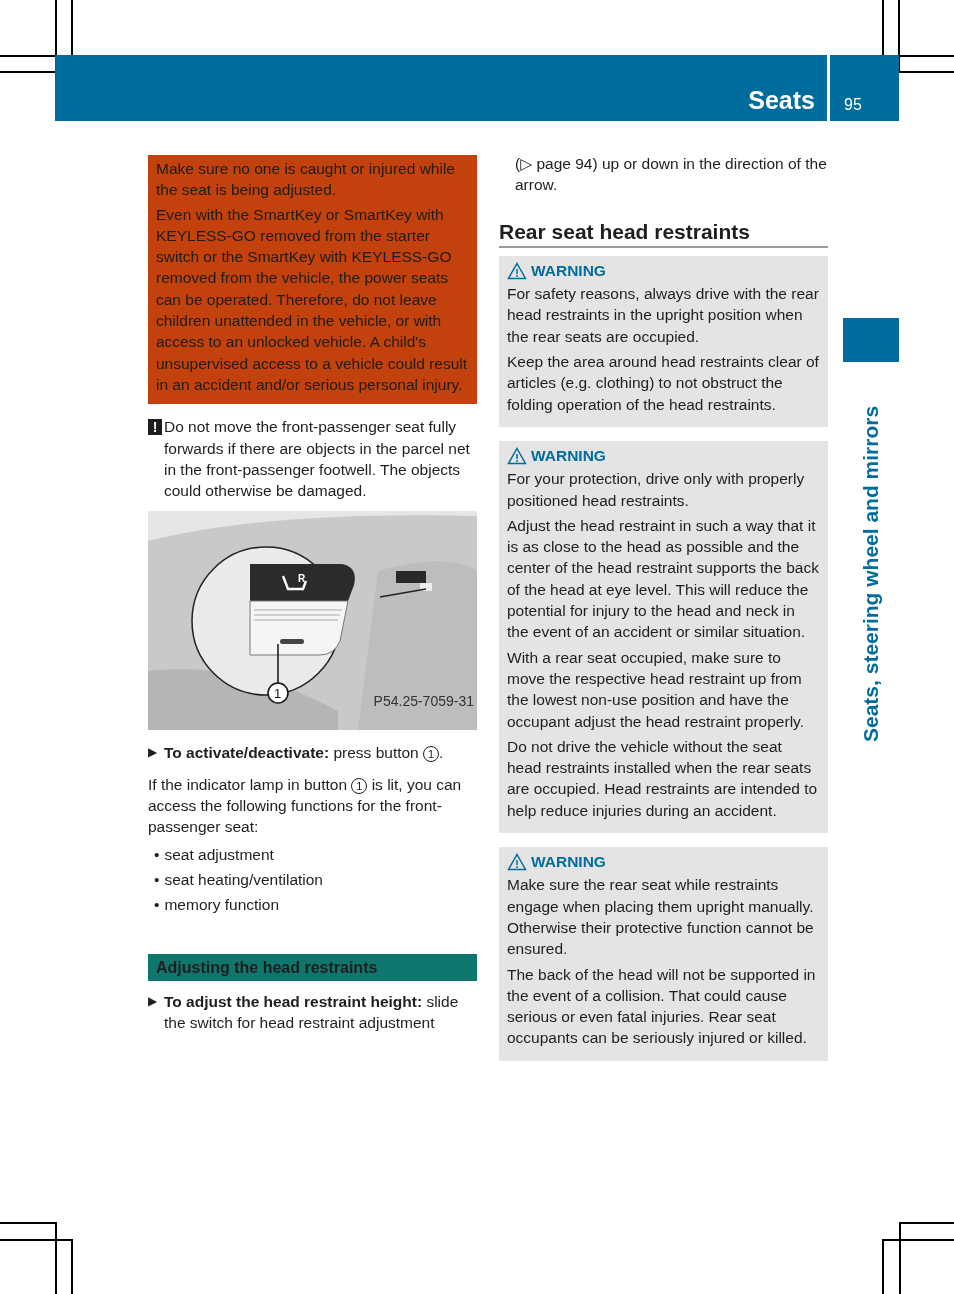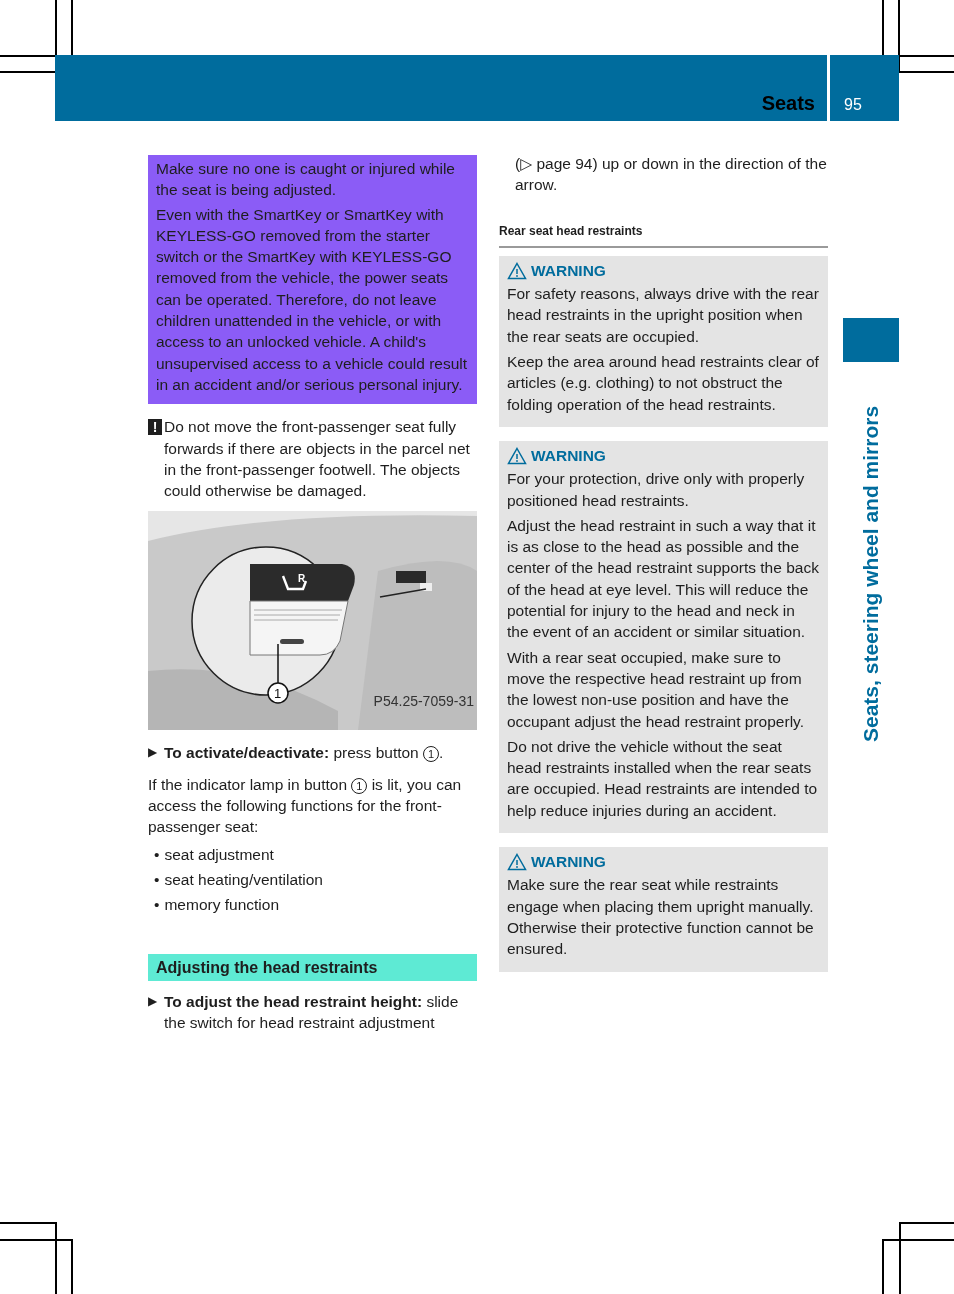--- a/index.html
+++ b/index.html
@@ -5,33 +5,33 @@
   * { box-sizing: border-box; margin: 0; padding: 0; }
   html, body { width: 954px; height: 1294px; background: #ffffff; overflow: hidden; }
   body { position: relative; font-family: "Liberation Sans", sans-serif; color: #1e1e1e; }
 
   
   .cm { position: absolute; background: #000; }
 
   
   .header-band { position: absolute; left: 55px; top: 55px; width: 772px; height: 66px; background: #006c9d; }
   .header-num { position: absolute; left: 830px; top: 55px; width: 69px; height: 66px; background: #006c9d; }
-  .header-title { position: absolute; right: 12px; bottom: 6px; color: #000000; font-weight: bold; font-size: 20px; }
+  .header-title { position: absolute; right: 12px; bottom: 6px; color: #ffffff; font-weight: bold; font-size: 25px; }
   .header-page { position: absolute; left: 14px; bottom: 7px; color: #fff; font-weight: normal; font-size: 16px; }
 
   
   .side-tab { position: absolute; left: 843px; top: 318px; width: 56px; height: 44px; background: #006c9d; }
   .side-label { position: absolute; left: 871px; top: 742px; transform-origin: 0 0; transform: rotate(-90deg) translateY(-50%);
      white-space: nowrap; color: #006c9d; font-weight: bold; font-size: 21px; }
 
   .col { position: absolute; font-size: 15.5px; line-height: 21.3px; }
   .col-left { left: 148px; top: 155px; width: 329px; }
   .col-right { left: 499px; top: 153px; width: 329px; }
 
-  .gray-box { background: #8b5cf6; padding: 3px 8px 6px 8px; }
+  .gray-box { background: #c2410c; padding: 3px 8px 6px 8px; }
   .gray-box p { margin-bottom: 3px; }
   p { margin: 0; }
 
   .note { position: relative; padding-left: 16px; margin-top: 12px; }
   .note-icon { position: absolute; left: 0; top: 3px; width: 14px; height: 16px; background: #1e1e1e; color: #fff;
      font-weight: bold; font-size: 14px; line-height: 16px; text-align: center; }
 
   .para { margin-top: 8px; }
 
   .figure { position: relative; margin-top: 10px; width: 329px; height: 219px; background: #cfcfcf; overflow: hidden; }
@@ -39,24 +39,24 @@
 
   .step { position: relative; padding-left: 16px; margin-top: 12px; }
   .step-arrow { position: absolute; left: 0; top: 0; font-size: 12px; }
   .circ { display: inline-block; width: 16px; height: 16px; border: 1.2px solid #1e1e1e; border-radius: 50%;
      font-size: 11px; line-height: 14px; text-align: center; vertical-align: 0px; }
 
   ul.bullets { list-style: none; margin-top: 6px; padding-left: 6px; }
   ul.bullets li { margin-bottom: 4px; }
   ul.bullets li::before { content: "•"; margin-right: 5px; }
 
-  .section-bar { margin-top: 38px; background: #5eead4; font-weight: bold; font-size: 16px; padding: 3px 8px; height: 27px; }
+  .section-bar { margin-top: 38px; background: #0f766e; font-weight: bold; font-size: 16px; padding: 3px 8px; height: 27px; }
   .sub-heading { margin-top: 12px; font-weight: bold; font-size: 16px; line-height: 21px; padding-bottom: 3px; border-bottom: 2px solid #9a9a9a; }
 
-  .h-rear { margin-top: 25px; font-weight: bold; font-size: 12px; padding-bottom: 4px; border-bottom: 2px solid #9a9a9a; }
+  .h-rear { margin-top: 25px; font-weight: bold; font-size: 21px; padding-bottom: 4px; border-bottom: 2px solid #9a9a9a; }
 
   .warn-box { background: #e4e4e4; padding: 4px 8px 8px 8px; margin-top: 8px; }
   .warn-box.first { margin-top: 8px; }
   .warn-box + .warn-box { margin-top: 14px; }
   .warn-head { color: #006c9d; font-weight: bold; font-size: 15.5px; display: flex; align-items: center; gap: 4px; margin-bottom: 2px; }
   .warn-box p { margin-bottom: 4px; }
 </style>
 </head>
 <body>
 
@@ -180,14 +180,15 @@
   <div class="warn-box">
     <div class="warn-head">
       <svg width="20" height="18" viewBox="0 0 20 18">
           <path d="M10 1.5 L18.5 16.5 L1.5 16.5 Z" fill="none" stroke="#006c9d" stroke-width="1.5"></path>
           <line x1="10" y1="7" x2="10" y2="12" stroke="#006c9d" stroke-width="1.5"></line>
           <circle cx="10" cy="14" r="0.9" fill="#006c9d"></circle>
         </svg>
       <span>WARNING</span>
     </div>
     <p>Make sure the rear seat while restraints engage when placing them upright manually. Otherwise their protective function cannot be ensured.</p>
+    <p>The back of the head will not be supported in the event of a collision. That could cause serious or even fatal injuries. Rear seat occupants can be seriously injured or killed.</p>
   </div>
 </div>
 
 </body></html>

